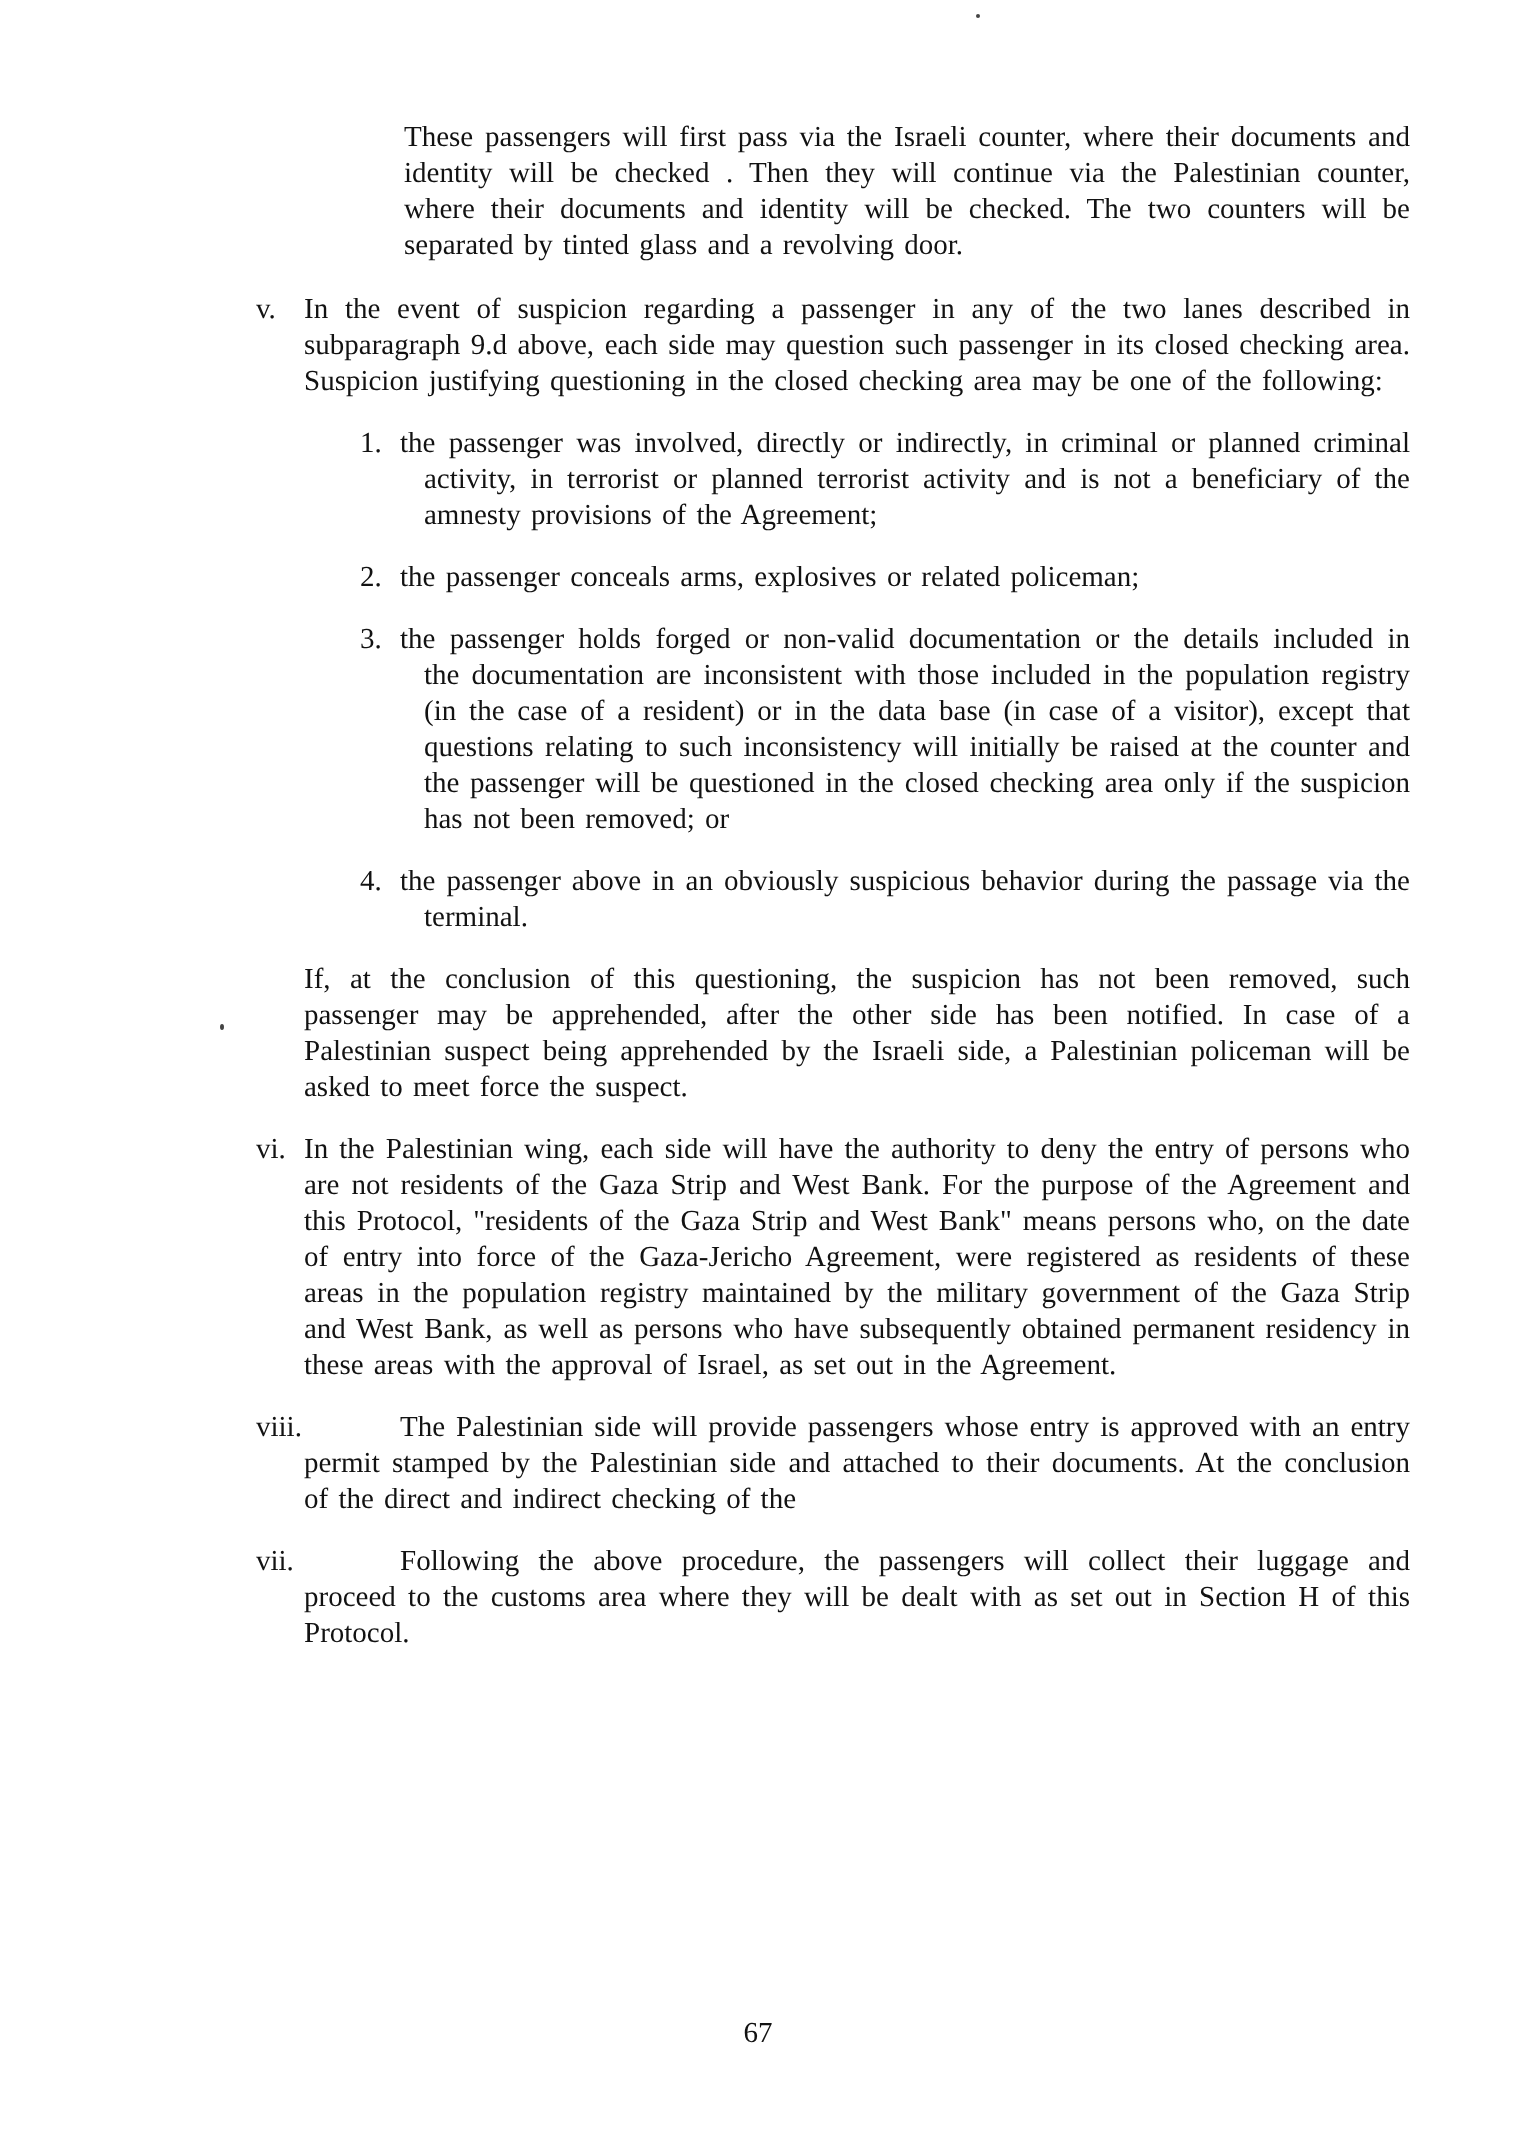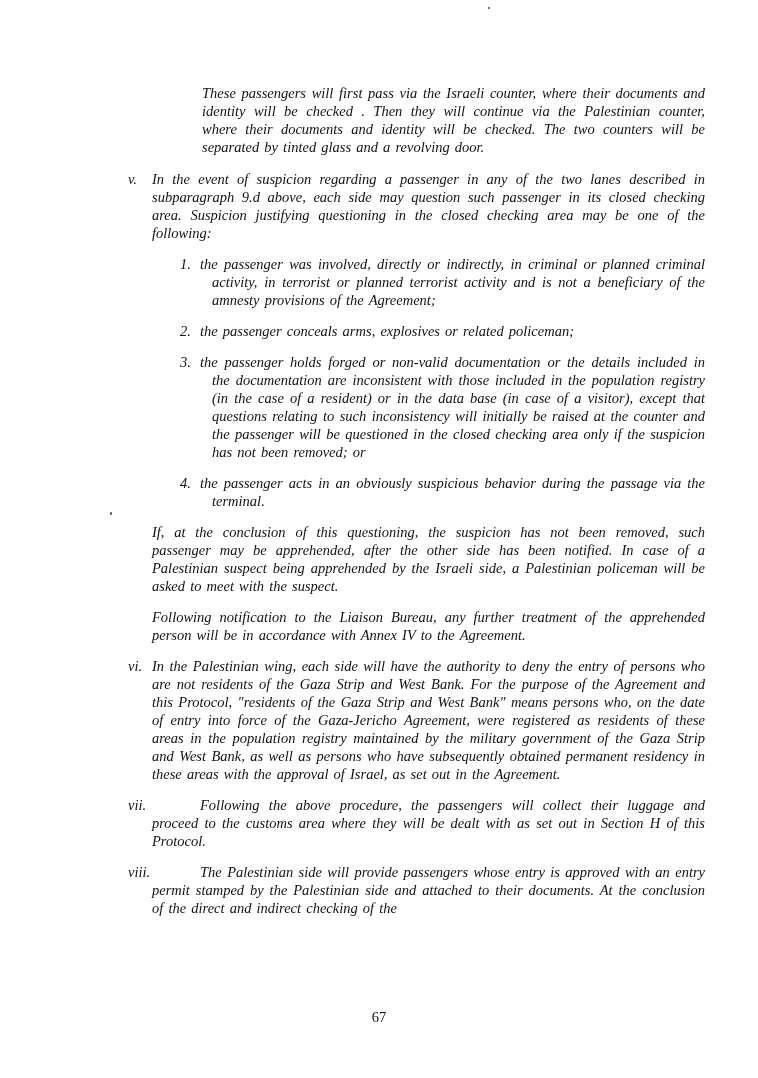--- a/index.html
+++ b/index.html
@@ -13,22 +13,21 @@
     position: relative;
     width: 758px;
     height: 1078px;
     background: #ffffff;
     color: #121212;
     font-size: 14.5px;
     line-height: 18px;
     overflow: hidden;
   }
   .content {
-    padding: 84px 53px 0 128px;
-    font-style: italic;
+    padding: 60px 53px 0 128px;
   }
   p { text-align: justify; word-spacing: 1.5px; }
 
   .continuation {
     margin-left: 74px;
     margin-bottom: 14px;
   }
 
   .roman-item {
     position: relative;
@@ -110,47 +109,46 @@
           </div>
           <div class="num-item">
             <span class="num-label">3.</span>
             <div class="num-body">
               <p>the passenger holds forged or non-valid documentation or the details included in the documentation are inconsistent with those included in the population registry (in the case of a resident) or in the data base (in case of a visitor), except that questions relating to such inconsistency will initially be raised at the counter and the passenger will be questioned in the closed checking area only if the suspicion has not been removed; or</p>
             </div>
           </div>
           <div class="num-item">
             <span class="num-label">4.</span>
             <div class="num-body">
-              <p>the passenger acts in an obviously suspicious behavior during the passage via the terminal.</p>
+              <p>the passenger above in an obviously suspicious behavior during the passage via the terminal.</p>
             </div>
           </div>
         </div>
 
-        <p class="follow">If, at the conclusion of this questioning, the suspicion has not been removed, such passenger may be apprehended, after the other side has been notified. In case of a Palestinian suspect being apprehended by the Israeli side, a Palestinian policeman will be asked to meet with the suspect.</p>
-        <p class="follow">Following notification to the Liaison Bureau, any further treatment of the apprehended person will be in accordance with Annex IV to the Agreement.</p>
+        <p class="follow">If, at the conclusion of this questioning, the suspicion has not been removed, such passenger may be apprehended, after the other side has been notified. In case of a Palestinian suspect being apprehended by the Israeli side, a Palestinian policeman will be asked to meet force the suspect.</p>
       </div>
     </div>
 
     <div class="roman-item">
       <span class="roman-label">vi.</span>
       <div class="roman-body">
         <p>In the Palestinian wing, each side will have the authority to deny the entry of persons who are not residents of the Gaza Strip and West Bank. For the purpose of the Agreement and this Protocol, "residents of the Gaza Strip and West Bank" means persons who, on the date of entry into force of the Gaza-Jericho Agreement, were registered as residents of these areas in the population registry maintained by the military government of the Gaza Strip and West Bank, as well as persons who have subsequently obtained permanent residency in these areas with the approval of Israel, as set out in the Agreement.</p>
       </div>
     </div>
 
     <div class="roman-item first-line-indent">
-      <span class="roman-label">vii.</span>
+      <span class="roman-label">viii.</span>
       <div class="roman-body">
-        <p>Following the above procedure, the passengers will collect their luggage and proceed to the customs area where they will be dealt with as set out in Section H of this Protocol.</p>
+        <p>The Palestinian side will provide passengers whose entry is approved with an entry permit stamped by the Palestinian side and attached to their documents. At the conclusion of the direct and indirect checking of the</p>
       </div>
     </div>
 
     <div class="roman-item first-line-indent">
-      <span class="roman-label">viii.</span>
+      <span class="roman-label">vii.</span>
       <div class="roman-body">
-        <p>The Palestinian side will provide passengers whose entry is approved with an entry permit stamped by the Palestinian side and attached to their documents. At the conclusion of the direct and indirect checking of the</p>
+        <p>Following the above procedure, the passengers will collect their luggage and proceed to the customs area where they will be dealt with as set out in Section H of this Protocol.</p>
       </div>
     </div>
 
   </div>
 
   <div class="page-number">67</div>
 </div>
 
 </body></html>

